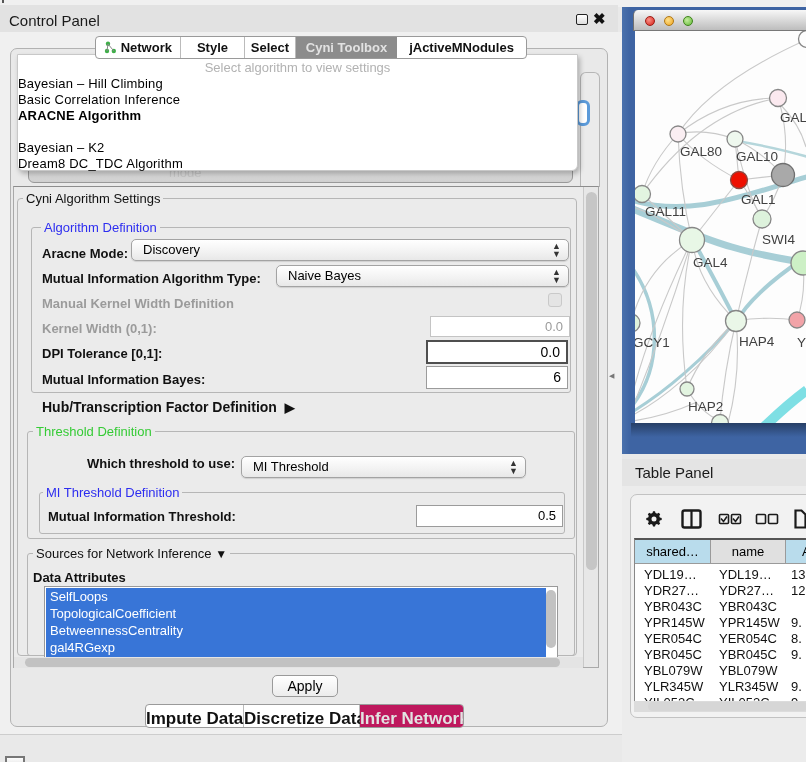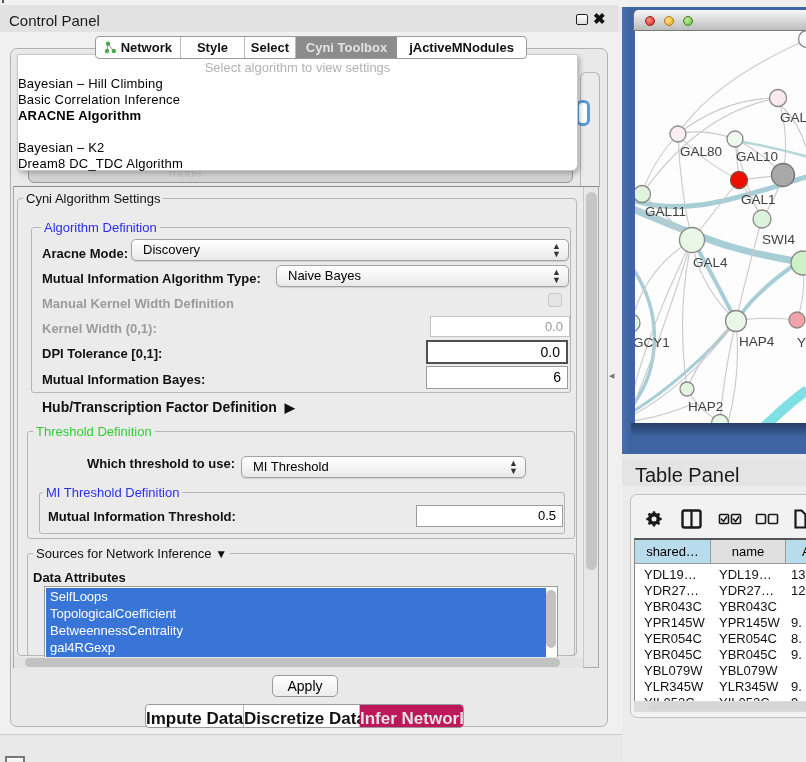--- a/index.html
+++ b/index.html
@@ -63,21 +63,21 @@
 
 
 #desktop { left:622px; top:7px; width:184px; height:447px; background:linear-gradient(90deg,#4a71ac,#3e64a3 8px); }
 #shadow { left:631px; top:423px; width:175px; height:14px; background:linear-gradient(#273f66,#3e64a3); }
 #net-title { left:633px; top:10px; width:173px; height:21px; background:linear-gradient(#f7f7f7,#bdbdbd); border-left:1px solid #6f6f6f; border-bottom:1px solid #787878; border-radius:5px 0 0 0; }
 .light { position:absolute; top:6px; width:10px; height:10px; border-radius:50%; }
 #net-canvas { left:635px; top:31px; width:171px; height:392px; background:#fdfdfd; }
 
 
 #tp-title { left:622px; top:459px; width:184px; height:27px; background:#e4e4e4; }
-#tp-title .t { position:absolute; left:13px; top:5px; font-size:20px; color:#1a1a1a; }
+#tp-title .t { position:absolute; left:13px; top:5px; font-size:15px; color:#1a1a1a; }
 #tp-body { left:622px; top:486px; width:184px; height:276px; background:#ececec; }
 #tp-inner { left:630px; top:494px; width:180px; height:224px; background:#f2f2f2; border:1px solid #c2c2c2; border-radius:7px 0 0 7px; }
 #tbl { left:634px; top:538px; width:172px; height:174px; background:#fff; border-top:2px solid #555; border-left:1px solid #888; overflow:hidden; }
 .th { position:absolute; top:0; height:24px; font-size:13px; text-align:center; padding-top:4px; border-right:1px solid #9a9a9a; border-bottom:1px solid #9a9a9a; }
 .td { position:absolute; font-size:13px; color:#111; }
 #tbl-hsb { left:634px; top:701px; width:172px; height:11px; background:#dcdcdc; }
 #tbl-hsb .thumb { position:absolute; left:14px; top:1px; width:160px; height:9px; background:#d6d6d6; border-radius:5px; }
 </style>
 </head>
 <body>

